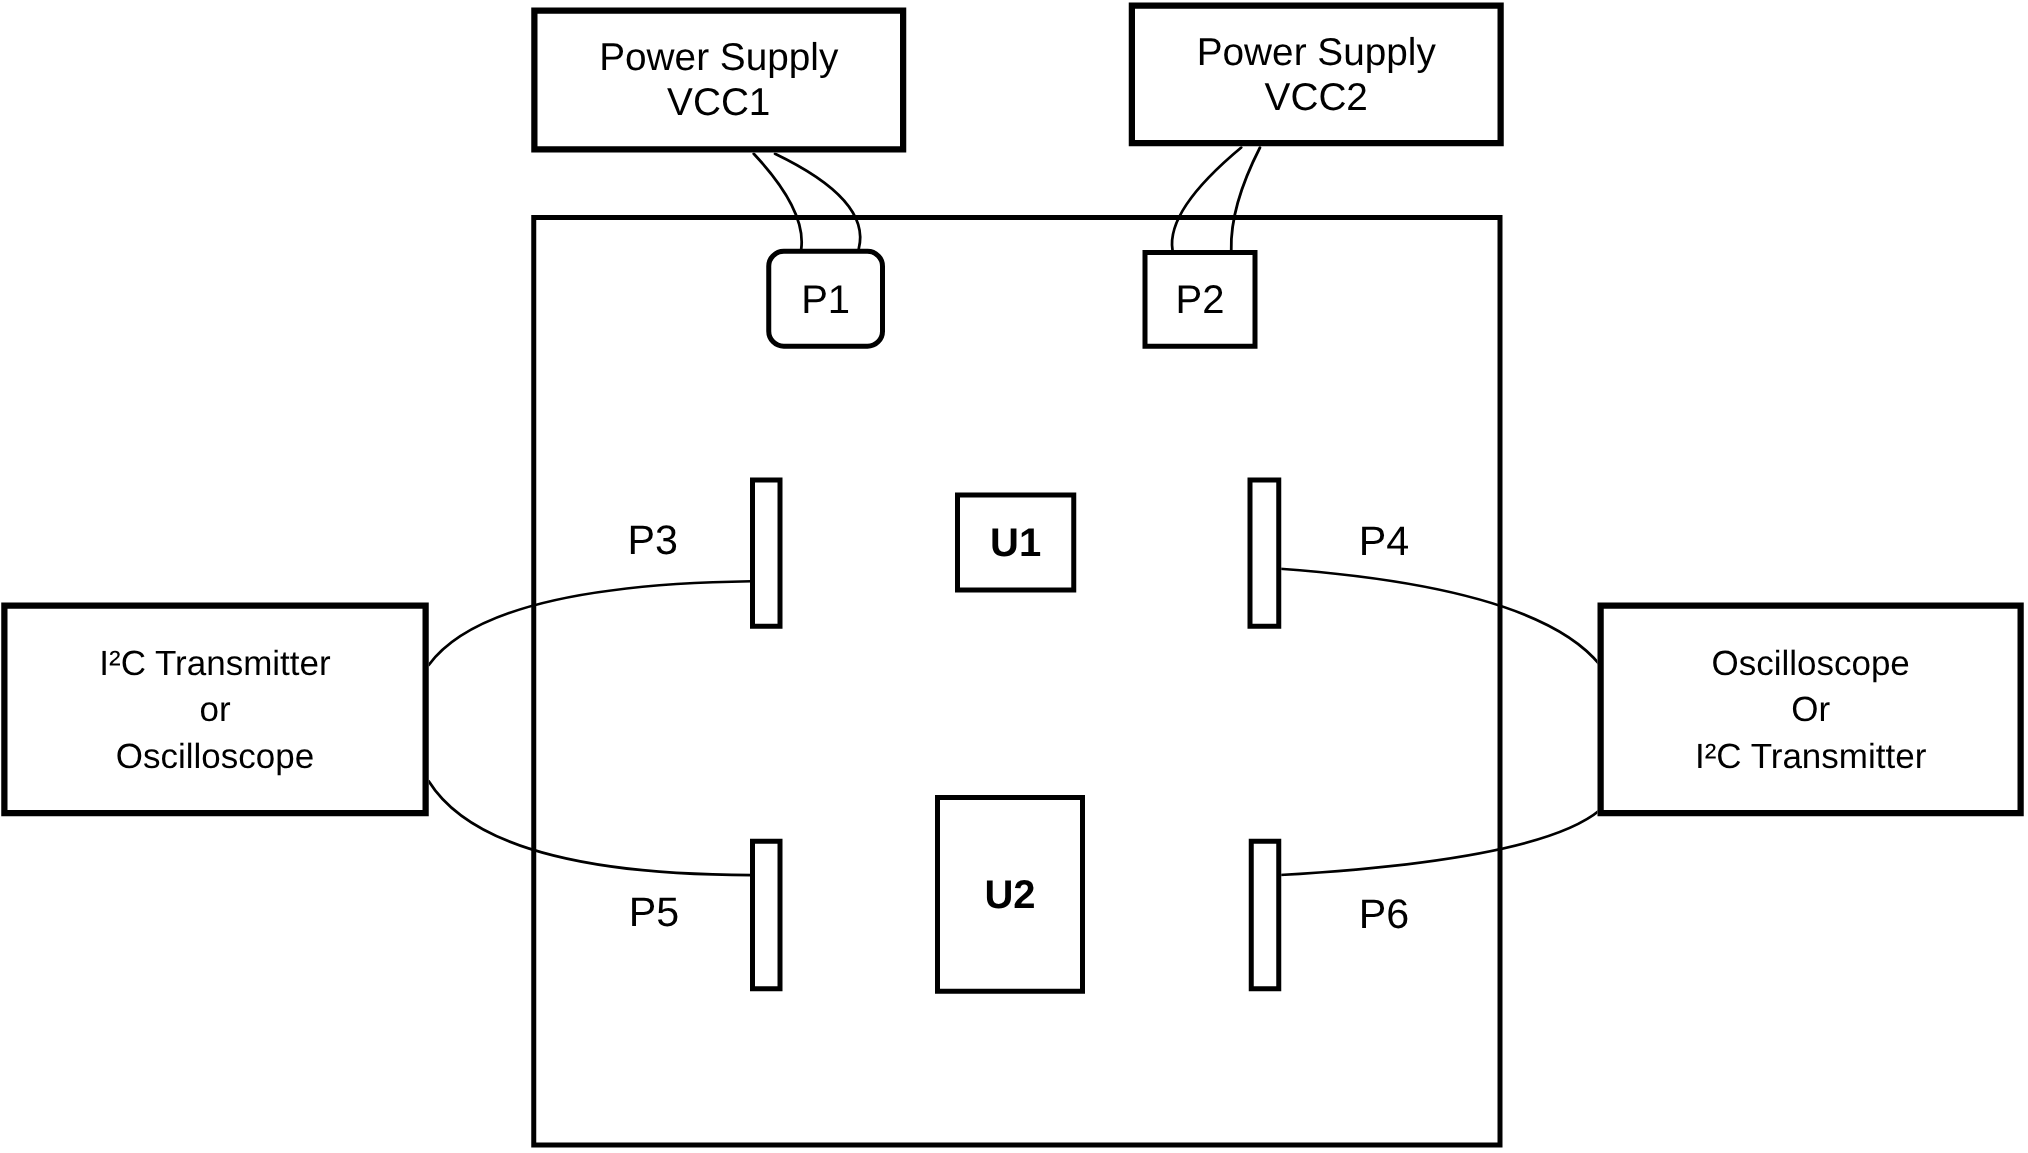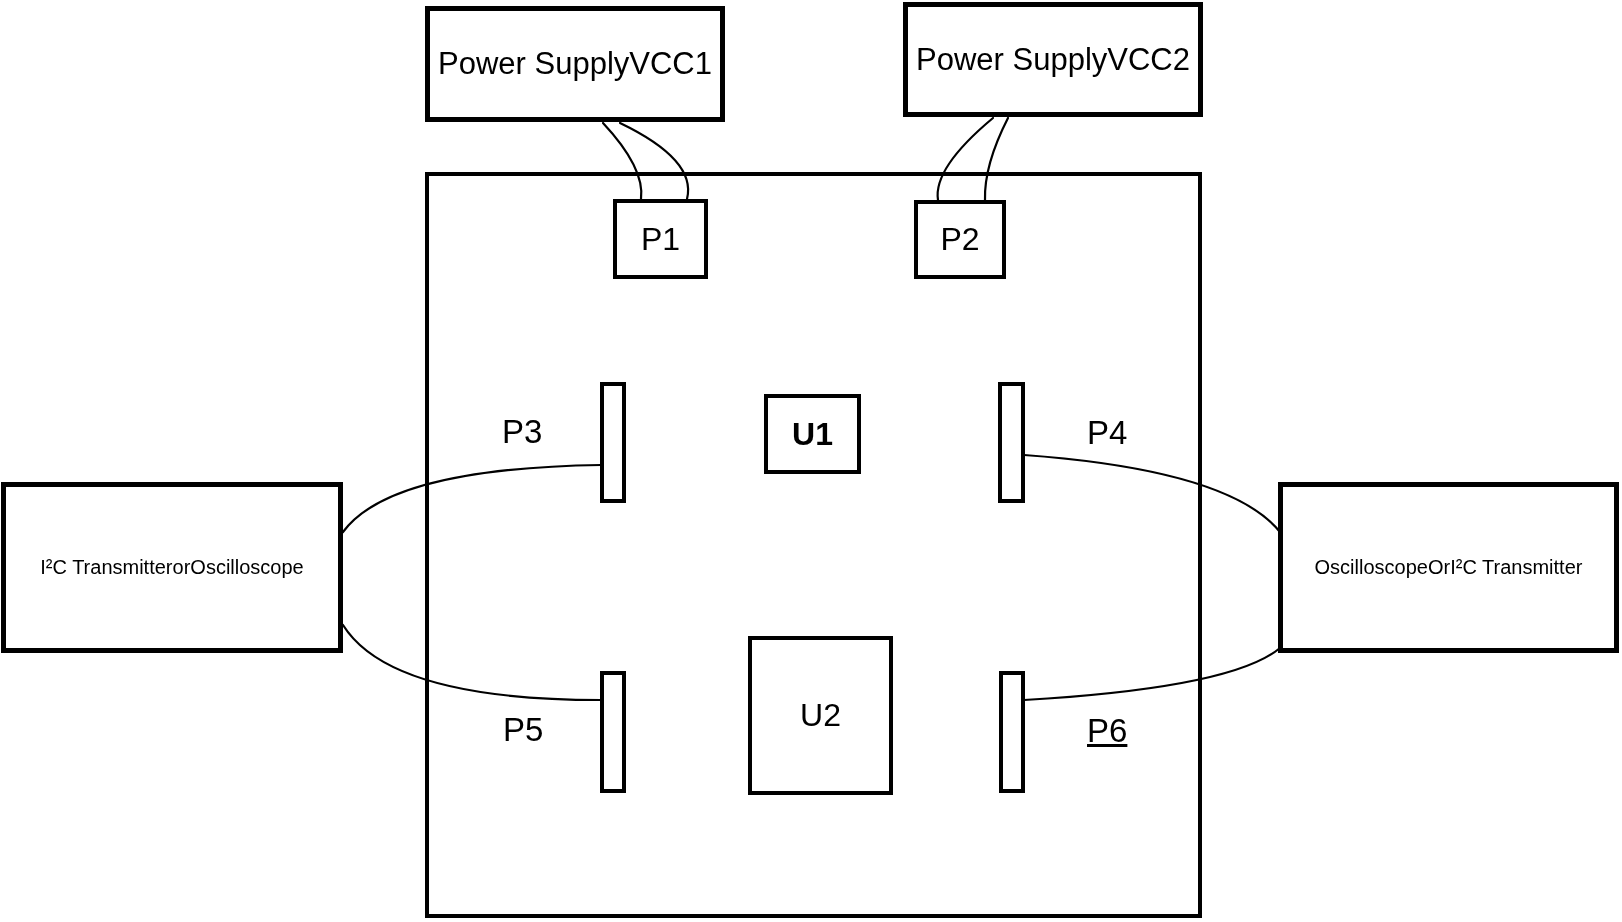--- a/index.html
+++ b/index.html
@@ -21,28 +21,28 @@
     left: 0; top: 0;
     width: 1622px;
     height: 922px;
   }
   .box {
     position: absolute;
     box-sizing: border-box;
     background: #ffffff;
     border: 4px solid #000000;
     display: flex;
-    flex-direction: row;
+    flex-direction: column;
     align-items: center;
     justify-content: center;
     text-align: center;
   }
   .outer-box {
     border-width: 5px;
-    font-size: 20px;
+    font-size: 28px;
     line-height: 37px;
   }
   .ps-box {
     border-width: 5px;
     font-size: 31px;
     line-height: 36px;
   }
   .conn-box {
     font-size: 32px;
   }
@@ -103,41 +103,41 @@
     <div>or</div>
     <div>Oscilloscope</div>
   </div>
 
   <div class="box outer-box" style="left:1278px; top:482px; width:341px; height:171px;">
     <div>Oscilloscope</div>
     <div>Or</div>
     <div>I²C Transmitter</div>
   </div>
 
-  <div class="box conn-box" style="left:613px; top:199px; width:95px; height:80px;">
+  <div class="box conn-box" style="left:613px; top:199px; width:95px; height:80px;border-radius:14px;">
     <div>P1</div>
   </div>
 
   <div class="box conn-box" style="left:914px; top:200px; width:92px; height:79px;">
     <div>P2</div>
   </div>
 
   <div class="box ic-box" style="left:764px; top:394px; width:97px; height:80px;font-weight:bold;">
     <div>U1</div>
   </div>
 
-  <div class="box ic-box" style="left:748px; top:636px; width:145px; height:159px;">
+  <div class="box ic-box" style="left:748px; top:636px; width:120px; height:159px;font-weight:bold;">
     <div>U2</div>
   </div>
 
   <div class="bar" style="left:600px; top:382px; width:26px; height:121px;"></div>
   <div class="side-label align-r" style="left:502px; top:413px; width:80px;">P3</div>
 
   <div class="bar" style="left:998px; top:382px; width:27px; height:121px;"></div>
   <div class="side-label align-l" style="left:1043px; top:414px; width:90px;">P4</div>
 
   <div class="bar" style="left:600px; top:671px; width:26px; height:122px;"></div>
   <div class="side-label align-r" style="left:503px; top:711px; width:80px;">P5</div>
 
   <div class="bar" style="left:999px; top:671px; width:26px; height:122px;"></div>
-  <div class="side-label align-l" style="left:1043px; top:712px; width:90px;text-decoration:underline;">P6</div>
+  <div class="side-label align-l" style="left:1043px; top:712px; width:90px;">P6</div>
 
 </div>
 
 </body></html>

